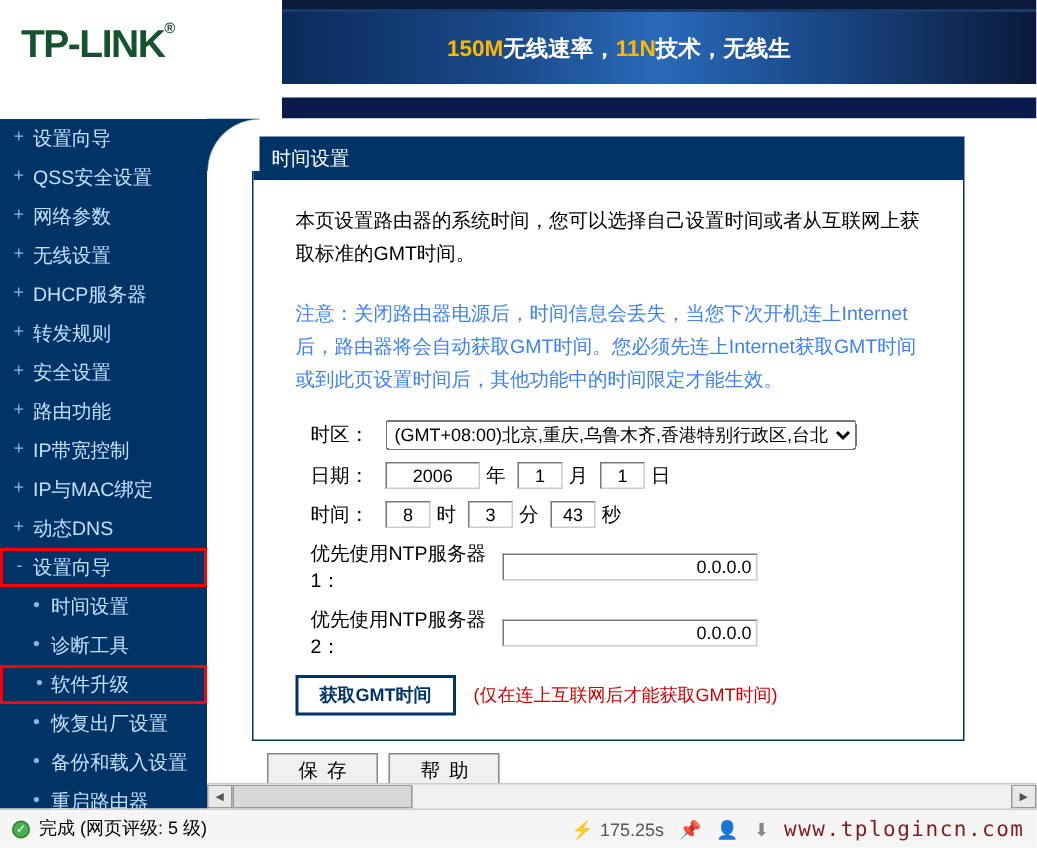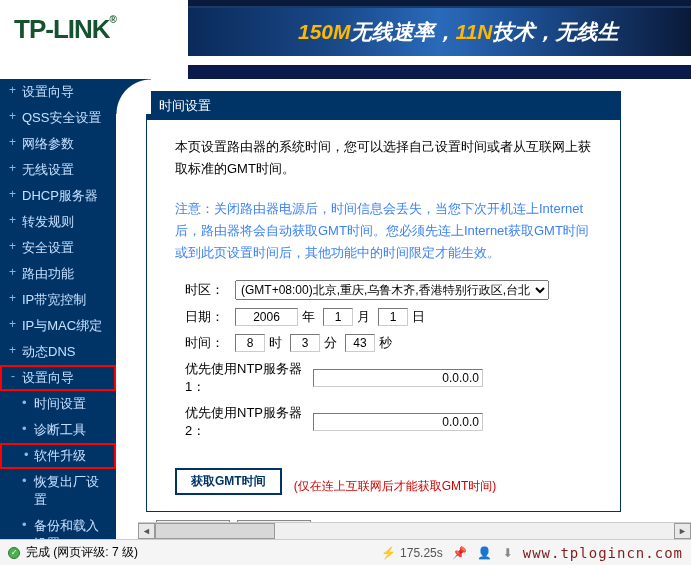--- a/index.html
+++ b/index.html
@@ -2,29 +2,29 @@
 <html><head>
   <meta charset="utf-8">
   <style>
     * { margin: 0; padding: 0; box-sizing: border-box; }
     body { font-family: "Microsoft YaHei", Arial, sans-serif; font-size: 12px; background: #fff; width: 691px; height: 565px; overflow: hidden; position: relative; }
     
     .header-band { width: 691px; height: 79px; position: relative; background: #fff; }
     .header-stripe-top { position: absolute; top: 0; left: 188px; right: 0; height: 6px; background: #0a1a3a; }
     .header-stripe-mid { position: absolute; top: 6px; left: 188px; right: 0; height: 2px; background: #1a3a6a; }
     .header-main { position: absolute; top: 8px; left: 188px; right: 0; height: 48px; background: linear-gradient(90deg, #0a2a5a 0%, #1a4a8a 30%, #2a6aba 50%, #1a4a8a 70%, #0a1a3a 100%); display: flex; align-items: center; padding-left: 110px; }
-    .banner-text { color: #ffb800; font-size: 21px; font-weight: bold; font-style: italic; white-space: nowrap; }
+    .banner-text { color: #ffb800; font-size: 15px; font-weight: bold; white-space: nowrap; }
     .banner-text .zh { color: #fff; }
     .header-bottom { position: absolute; bottom: 0; left: 188px; right: 0; height: 14px; background: #0a1a4a; }
     .logo { position: absolute; left: 14px; top: 14px; font-size: 26px; font-weight: 900; color: #14532d; letter-spacing: -1px; }
     .logo .reg { font-size: 10px; vertical-align: top; }
     
     .main-wrap { display: flex; width: 691px; height: 460px; }
     
-    .sidebar { width: 116px; background: #003366; color: #c4e0ff; height: 460px; position: relative; overflow-y: auto; }
+    .sidebar { width: 138px; background: #003366; color: #c4e0ff; height: 460px; position: relative; overflow-y: auto; }
     .sidebar::-webkit-scrollbar { width: 16px; background: #f0f0f0; }
     .sidebar::-webkit-scrollbar-thumb { background: #c0c0c0; border: 1px solid #888; }
     .nav-item { padding: 4px 6px 4px 22px; cursor: pointer; white-space: nowrap; position: relative; font-size: 13px; }
     .nav-item::before { content: "+"; position: absolute; left: 9px; color: #8ab8e0; font-size: 12px; }
     .nav-item.expanded::before { content: "-"; }
     .nav-item.highlight-red { border: 2px solid #ff0000; padding: 2px 4px 2px 20px; }
     .nav-sub { padding: 4px 6px 4px 34px; cursor: pointer; font-size: 13px; position: relative; }
     .nav-sub::before { content: "•"; position: absolute; left: 22px; color: #8ab8e0; }
     .nav-sub.highlight-red { border: 2px solid #ff0000; padding: 2px 4px 2px 32px; }
     
@@ -39,21 +39,21 @@
     .note-text { color: #3b82f6; line-height: 1.7; margin-bottom: 16px; font-size: 13px; }
     
     .form-row { display: flex; align-items: center; margin-bottom: 8px; font-size: 13px; padding-left: 10px; }
     .form-label { width: 128px; color: #000; }
     .form-label.short { width: 50px; }
     .tz-select { font-size: 12px; padding: 1px; }
     .form-input { width: 63px; text-align: center; font-size: 12px; padding: 1px 3px; border: 1px inset #ccc; }
     .form-input.ip { width: 170px; text-align: right; }
     .unit { margin: 0 8px 0 4px; }
     
-    .btn-row { display: flex; align-items: flex-end; gap: 12px; margin-top: 28px; }
+    .btn-row { display: flex; align-items: center; gap: 12px; margin-top: 10px; }
     .gmt-btn { background: #fff; border: 2px solid #003366; padding: 3px 14px; color: #003366; cursor: pointer; font-size: 12px; font-weight: bold; }
     .hint-text { color: #d00000; font-size: 12px; }
     
     .action-buttons { margin-top: 8px; padding-left: 10px; }
     .action-btn { background: #f0f0f0; border: 1px solid #888; padding: 2px 14px; cursor: pointer; font-size: 13px; margin-right: 4px; letter-spacing: 6px; text-indent: 6px; }
     
     .hscroll-bottom { position: absolute; bottom: 26px; left: 138px; right: 0; height: 17px; background: #f0f0f0; border-top: 1px solid #ccc; }
     .hscroll-arrow { position: absolute; width: 17px; height: 16px; background: #e8e8e8; border: 1px solid #999; display: flex; align-items: center; justify-content: center; font-size: 9px; color: #555; }
     .hscroll-arrow.left { left: 0; }
     .hscroll-arrow.right { right: 0; }
@@ -171,21 +171,21 @@
 
 <div class="hscroll-bottom">
   <div class="hscroll-arrow left">◄</div>
   <div class="hscroll-thumb"></div>
   <div class="hscroll-arrow right">►</div>
 </div>
 
 <div class="status-bar">
   <div class="status-left">
     <span class="status-icon">✓</span>
-    <span>完成 (网页评级: 7 级)</span>
+    <span>完成 (网页评级: 5 级)</span>
   </div>
   <div class="status-right">
     <span class="time-badge">
         <span class="bolt">⚡</span>
         <span>175.25s</span>
       </span>
     <span class="misc-icon">📌</span>
     <span class="misc-icon">👤</span>
     <span class="misc-icon">⬇</span>
     <span class="watermark">www.tplogincn.com</span>

